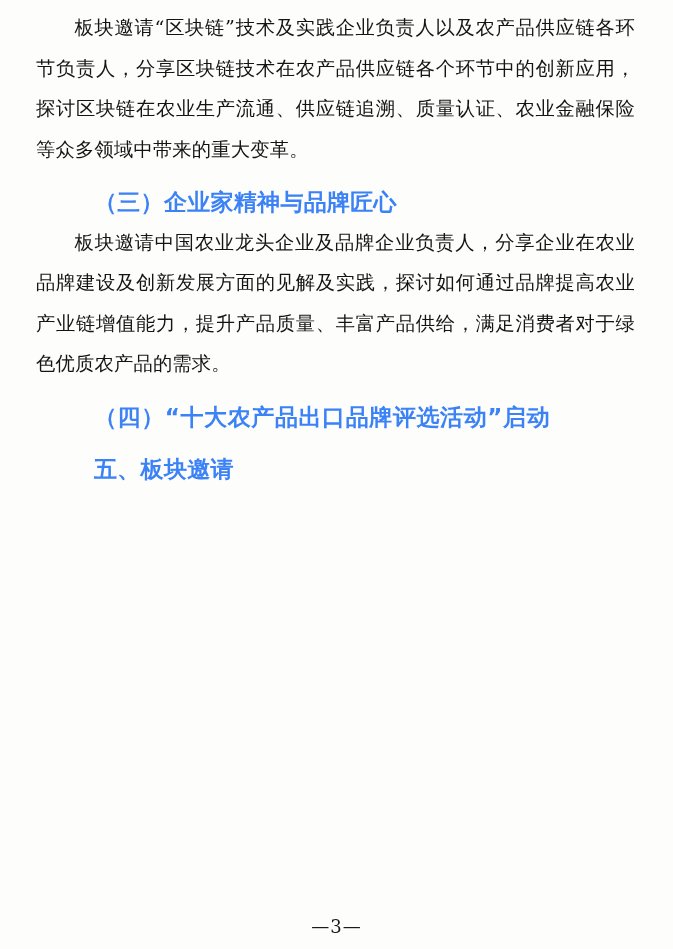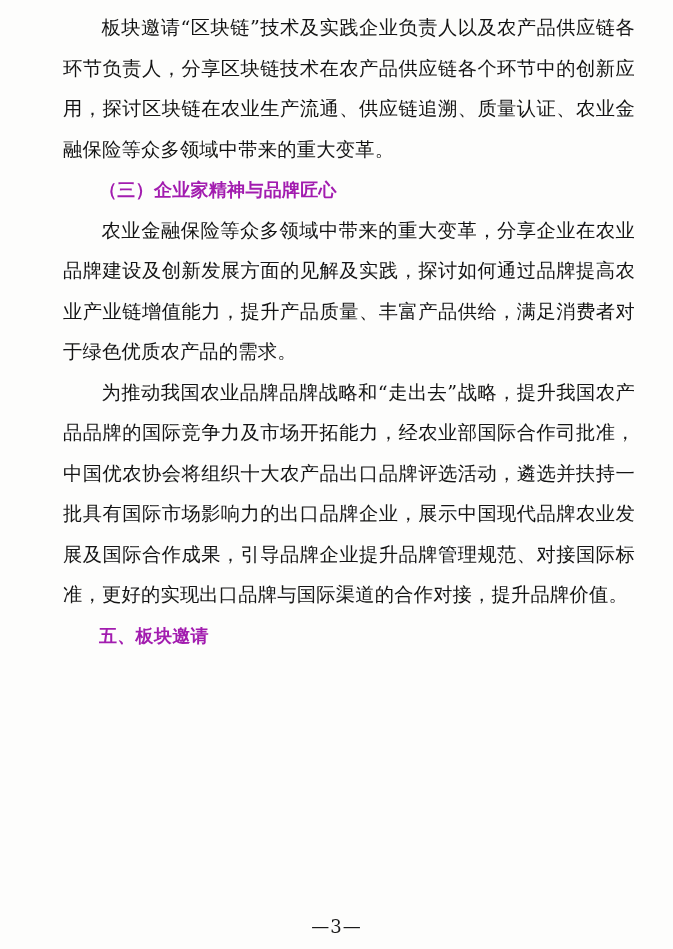--- a/index.html
+++ b/index.html
@@ -12,43 +12,43 @@
     height: 949px;
     overflow: hidden;
     font-family: "DejaVu Serif", serif;
     color: #1a1a1a;
   }
   .page {
     position: relative;
     width: 673px;
     height: 949px;
     box-sizing: border-box;
-    padding: 8px 38px 0 63px;
+    padding: 8px 38px 0 36px;
     background: #fdfdfc;
   }
   .para {
     font-size: 19.3px;
     line-height: 40.5px;
     text-align: justify;
     text-justify: inter-ideograph;
     letter-spacing: 0.2px;
     margin: 0;
     text-indent: 2em;
     font-family: "DejaVu Serif", serif;
     color: #141414;
   }
   .heading {
-    font-size: 18px;
+    font-size: 23px;
     line-height: 40.5px;
-    margin: 0;
+    margin: 12px;
     text-indent: 2em;
     font-weight: bold;
     letter-spacing: 0.3px;
     font-family: "DejaVu Sans", sans-serif;
-    color: #a21caf;
+    color: #3b82f6;
   }
   .heading-wide {
     letter-spacing: 0.6px;
   }
   .footer {
     position: absolute;
     left: 0;
     right: 0;
     bottom: 12px;
     text-align: center;
@@ -61,22 +61,22 @@
 </style>
 </head>
 <body>
 
 <div class="page">
 
   <p class="para block">板块邀请“区块链”技术及实践企业负责人以及农产品供应链各环节负责人，分享区块链技术在农产品供应链各个环节中的创新应用，探讨区块链在农业生产流通、供应链追溯、质量认证、农业金融保险等众多领域中带来的重大变革。</p>
 
   <p class="heading block">（三）企业家精神与品牌匠心</p>
 
-  <p class="para block">农业金融保险等众多领域中带来的重大变革，分享企业在农业品牌建设及创新发展方面的见解及实践，探讨如何通过品牌提高农业产业链增值能力，提升产品质量、丰富产品供给，满足消费者对于绿色优质农产品的需求。</p>
+  <p class="para block">板块邀请中国农业龙头企业及品牌企业负责人，分享企业在农业品牌建设及创新发展方面的见解及实践，探讨如何通过品牌提高农业产业链增值能力，提升产品质量、丰富产品供给，满足消费者对于绿色优质农产品的需求。</p>
 
+  <p class="heading heading-wide block">（四）“十大农产品出口品牌评选活动”启动</p>
 
-  <p class="para block">为推动我国农业品牌品牌战略和“走出去”战略，提升我国农产品品牌的国际竞争力及市场开拓能力，经农业部国际合作司批准，中国优农协会将组织十大农产品出口品牌评选活动，遴选并扶持一批具有国际市场影响力的出口品牌企业，展示中国现代品牌农业发展及国际合作成果，引导品牌企业提升品牌管理规范、对接国际标准，更好的实现出口品牌与国际渠道的合作对接，提升品牌价值。</p>
 
   <p class="heading block">五、板块邀请</p>
 
 
   <div class="footer">—3—</div>
 </div>
 
 </body></html>

